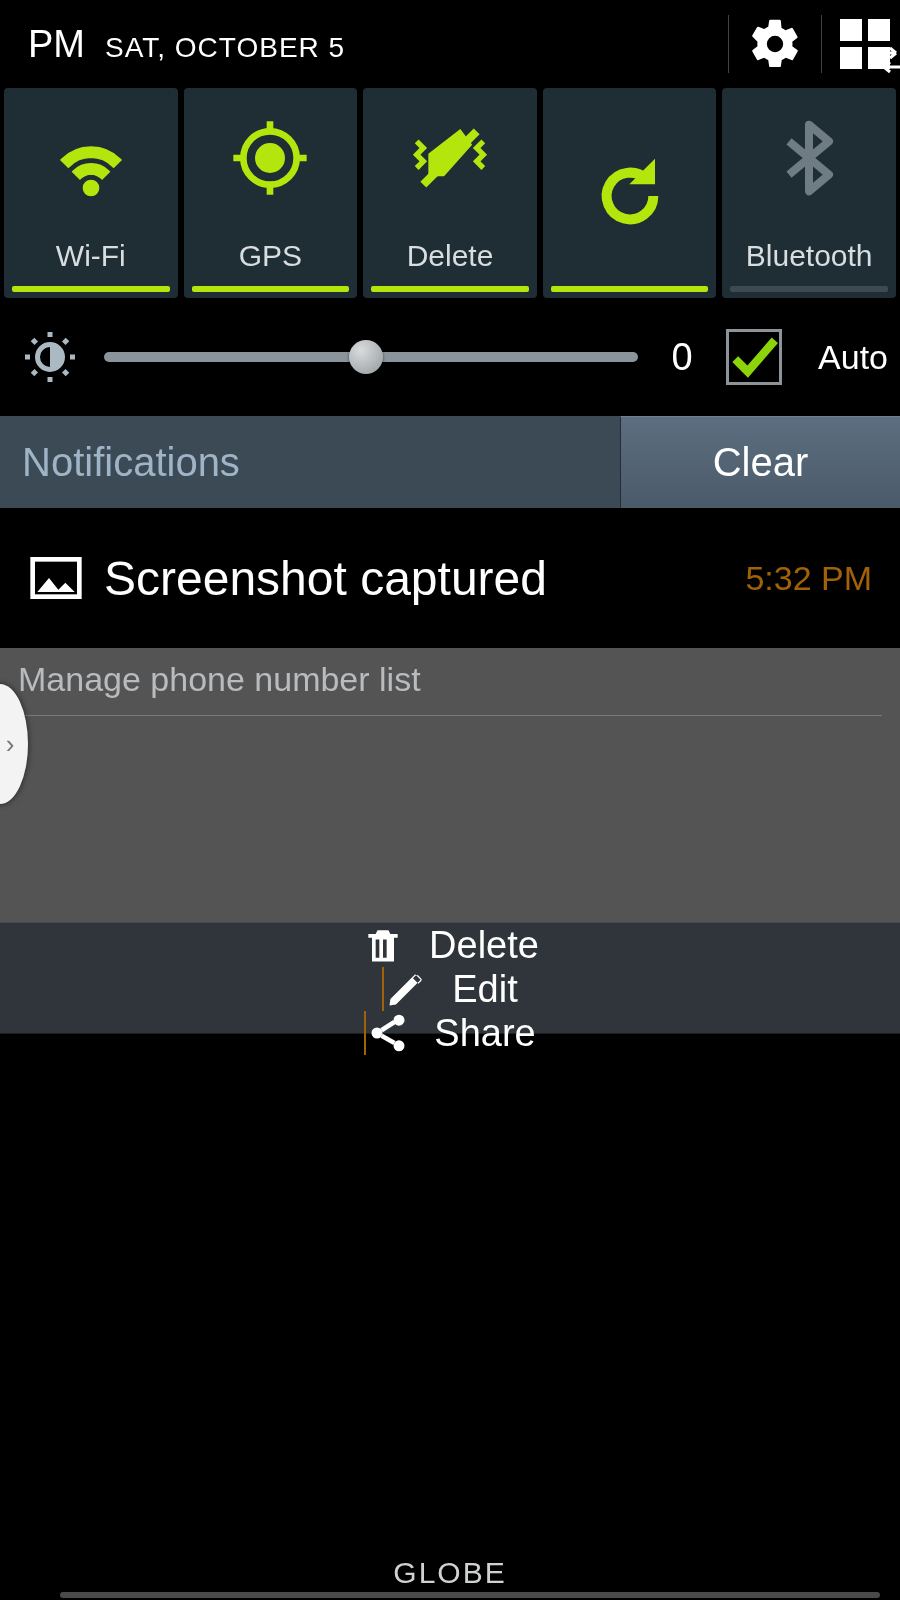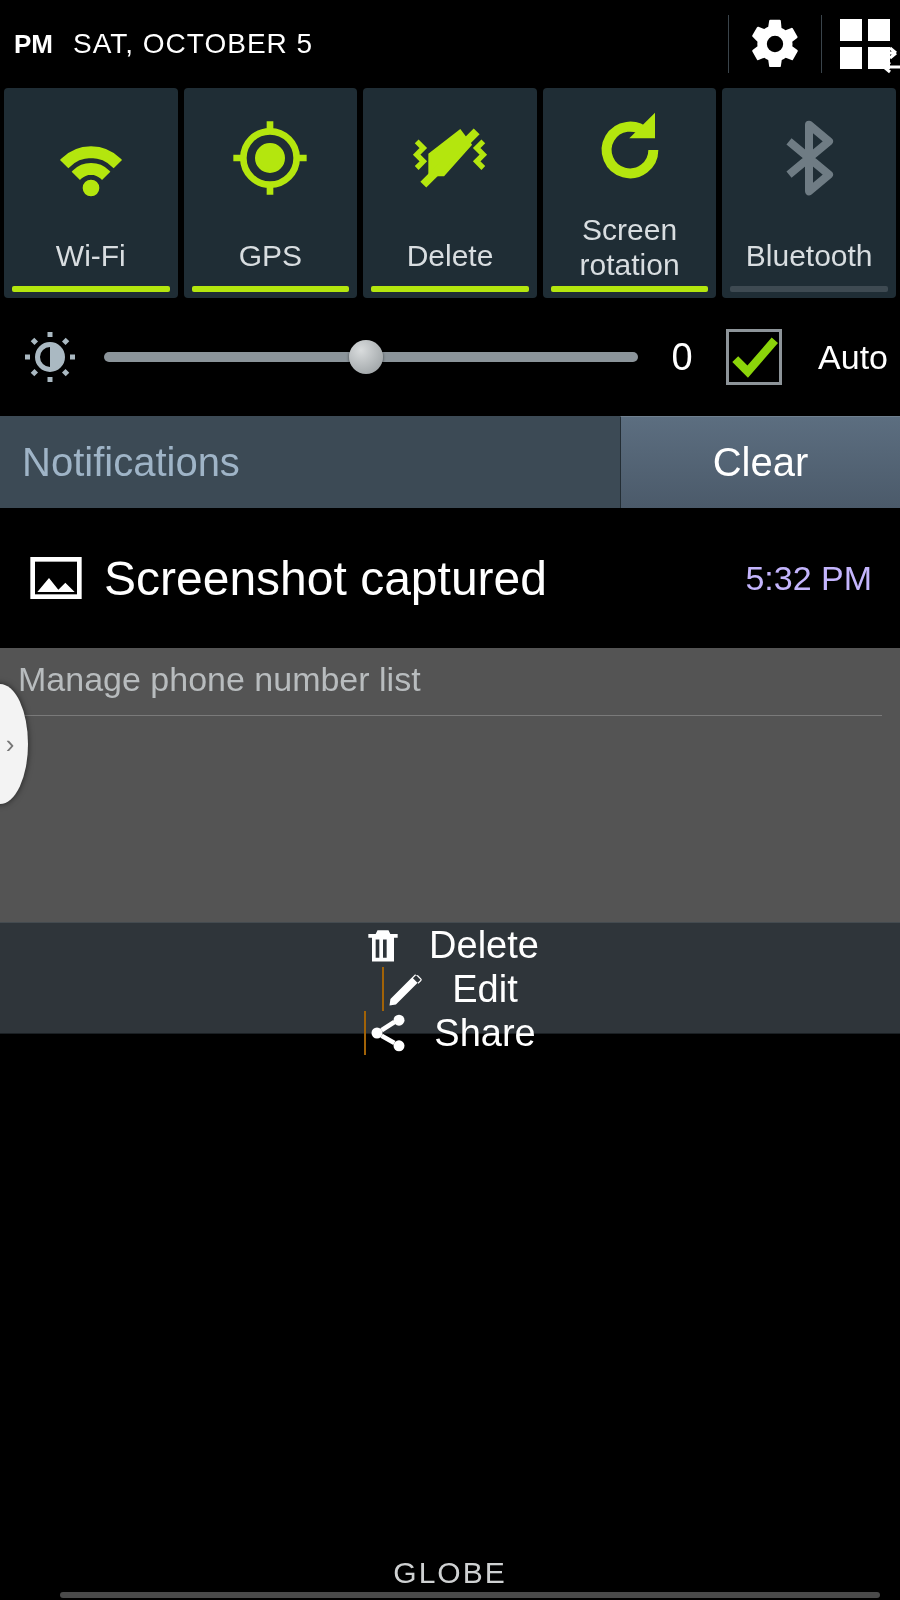--- a/index.html
+++ b/index.html
@@ -3,21 +3,21 @@
 <meta charset="utf-8">
 <style>
   * { margin:0; padding:0; box-sizing:border-box; }
   html,body { width:900px; height:1600px; background:#000; font-family:"Helvetica Neue",Arial,sans-serif; overflow:hidden; color:#fff; -webkit-font-smoothing:antialiased; }
   body { position:relative; }
 
   
   .header { height:88px; display:flex; align-items:center; padding:0 10px 0 12px; }
   .clock { display:flex; align-items:baseline; gap:8px; }
   .time-big { font-size:64px; font-weight:300; letter-spacing:-2px; line-height:1; }
-  .ampm { font-size:26px; font-weight:700; margin-left:2px; }
+  .ampm { font-size:38px; font-weight:400; margin-left:16px; }
   .date { font-size:28px; letter-spacing:1px; margin-left:12px; }
   .hdr-right { margin-left:auto; display:flex; align-items:center; height:100%; }
   .hdr-divider { width:1px; height:58px; background:#3a444b; margin:0 18px; }
 
   
   .gear svg { width:56px; height:56px; display:block; }
   .tiles { display:grid; grid-template-columns:repeat(2,22px); grid-template-rows:repeat(2,22px); gap:6px; position:relative; }
   .tiles div { background:#fff; }
   .tiles .arrows { position:absolute; right:-14px; bottom:-6px; }
 
@@ -44,21 +44,21 @@
 
   
   .notif-hdr { height:92px; display:flex; }
   .notif-title { flex:1; background:#3c4a55; display:flex; align-items:center; padding-left:22px; font-size:40px; color:#9fb4c7; }
   .clear-btn { width:280px; background:linear-gradient(#5c6e80,#4b5a6a); display:flex; align-items:center; justify-content:center; font-size:40px; border-left:1px solid #232d34; border-top:1px solid #70808f; }
 
   
   .notif { height:140px; background:#000; display:flex; align-items:center; padding:0 28px; gap:20px; }
   .pic-icon { width:56px; height:56px; }
   .notif-txt { font-size:48px; font-weight:300; }
-  .notif-time { margin-left:auto; font-size:34px; color:#c4b5fd; }
+  .notif-time { margin-left:auto; font-size:34px; color:#a16207; }
 
   
   .bg-app { height:386px; background:#545454; display:flex; flex-direction:column; position:relative;}
   .bg-app .row1 { height:96px; padding:12px 18px 0 18px; }
   .bg-app .sub { font-size:34px; color:#b8bcbe; }
   .bg-app hr { border:none; border-top:1px solid #7a7a7a; margin-top:16px; }
   .multi-handle { position:absolute; left:-28px; top:36px; width:56px; height:120px; background:#f3f3f3; border-radius:50%; display:flex; align-items:center; justify-content:center; color:#777; box-shadow:0 0 6px rgba(0,0,0,.6);}
   .multi-handle span{ font-size:26px; transform:translateX(10px);}
 
   
@@ -134,21 +134,20 @@
     <div class="qt-label">Delete</div>
     <div class="qt-bar"></div>
   </div>
   <div class="qt active">
     <div class="qt-icon">
         <svg viewBox="0 0 24 24">
           <path fill="none" stroke="#b4e60e" stroke-width="3" d="M19 12a7 7 0 1 1-2.05-4.95"></path>
           <path class="lime" d="M19 2v6h-6Z"></path>
         </svg>
       </div>
-    <div class="qt-label">Screen rotation</div>
     <div class="qt-bar"></div>
   </div>
   <div class="qt">
     <div class="qt-icon">
         <svg viewBox="0 0 24 24">
           <path fill="none" stroke="#6f7c84" stroke-width="2.4" stroke-linejoin="round" d="M6 7l12 10-6 5V2l6 5L6 17"></path>
         </svg>
       </div>
     <div class="qt-label">Bluetooth</div>
     <div class="qt-bar"></div>

